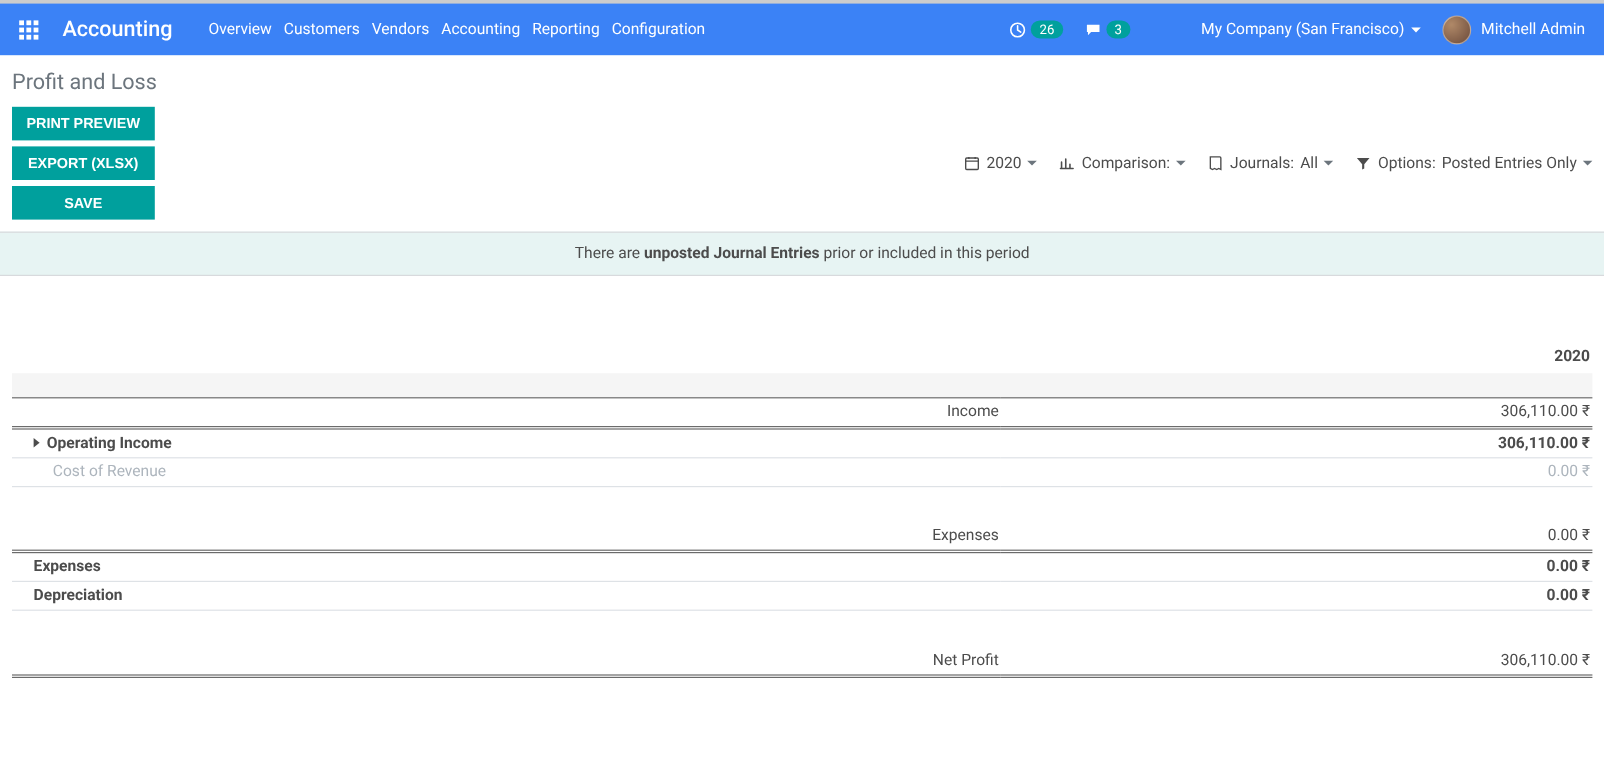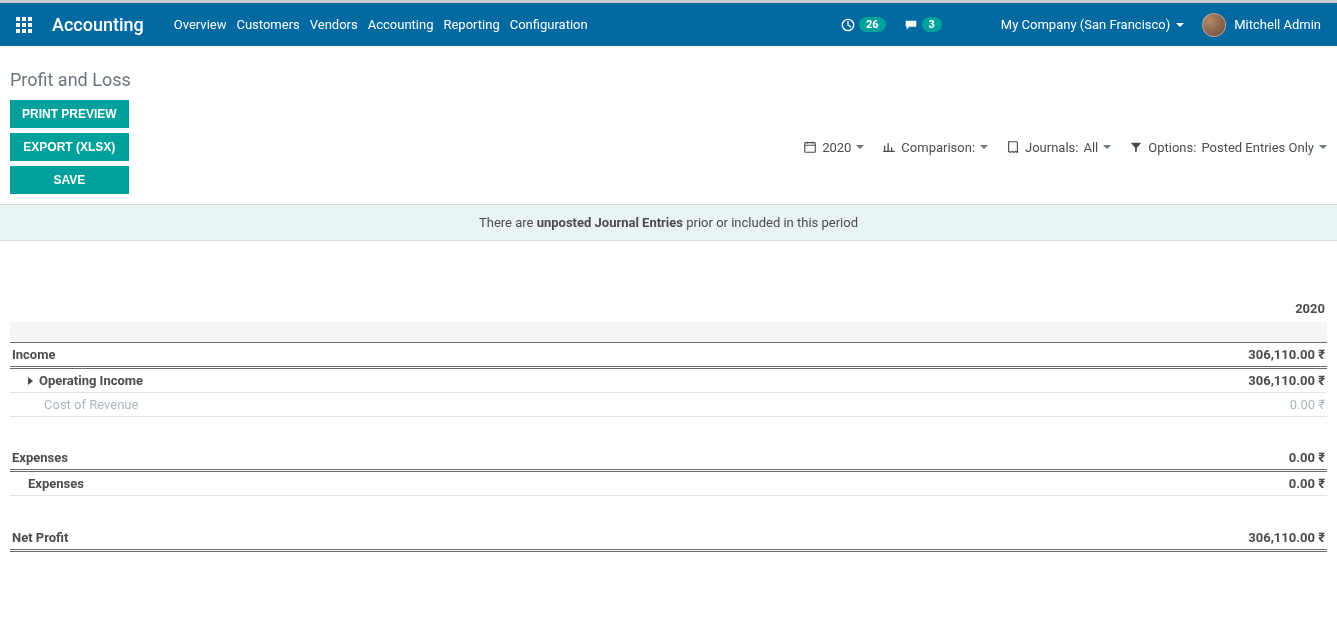--- a/index.html
+++ b/index.html
@@ -1,47 +1,47 @@
 <!DOCTYPE html>
 <html><head>
 <meta charset="utf-8">
 <style>
 * { margin: 0; padding: 0; box-sizing: border-box; }
 body { font-family: -apple-system, BlinkMacSystemFont, "Segoe UI", Roboto, "Helvetica Neue", Arial, sans-serif; font-size: 13px; color: #4c4c4c; background: #fff; }
-.topbar { background: #0369a1; color: #fff; height: 46px; display: flex; align-items: center; padding: 0 16px; border-top: 3px solid #ccc; }
+.topbar { background: #3b82f6; color: #fff; height: 46px; display: flex; align-items: center; padding: 0 16px; border-top: 3px solid #ccc; }
 .apps-icon { display: grid; grid-template-columns: repeat(3,4px); grid-template-rows: repeat(3,4px); gap: 2px; margin-right: 20px; cursor: pointer; }
 .apps-icon span { background: #fff; width: 4px; height: 4px; }
 .app-title { font-size: 18px; font-weight: 500; color: #fff; margin-right: 30px; }
 .nav-menu { display: flex; gap: 10px; }
 .nav-item { color: #fff; font-size: 13px; cursor: pointer; }
 .topbar-right { margin-left: auto; display: flex; align-items: center; gap: 18px; }
 .badge-wrap { display: flex; align-items: center; gap: 4px; cursor: pointer; }
-.badge { background: #00a09d; color: #fff; border-radius: 10px; padding: 1px 7px; font-size: 11px; font-weight: 700; }
+.badge { background: #00a09d; color: #fff; border-radius: 10px; padding: 1px 7px; font-size: 11px; font-weight: 400; }
 .icon-clock, .icon-chat { width: 14px; height: 14px; display: inline-block; }
 .company-drop { display: flex; align-items: center; gap: 6px; cursor: pointer; color: #fff; padding-left: 41px; }
 .caret { width: 0; height: 0; border-left: 4px solid transparent; border-right: 4px solid transparent; border-top: 4px solid #fff; }
 .caret-dark { border-top-color: #6c757d; }
 .user-wrap { display: flex; align-items: center; gap: 8px; cursor: pointer; }
 .avatar { width: 24px; height: 24px; border-radius: 50%; background: radial-gradient(circle at 30% 30%, #b08968, #6b4a3a); border: 1px solid rgba(255,255,255,0.4); }
-.sub-header { padding: 23px 10px 0 10px; }
+.sub-header { padding: 12px 10px 0 10px; }
 .page-title { font-size: 18px; color: #6c757d; font-weight: 400; margin-bottom: 10px; }
 .action-row { display: flex; align-items: center; justify-content: space-between; padding-bottom: 10px; }
 .btn-group { display: flex; gap: 5px; flex-direction: column; }
 .btn { background: #00a09d; color: #fff; border: none; padding: 7px 12px; font-size: 12px; font-weight: 600; cursor: pointer; text-transform: uppercase; }
 .filter-bar { display: flex; align-items: center; gap: 18px; color: #4c4c4c; }
 .filt { display: flex; align-items: center; gap: 5px; cursor: pointer; font-size: 13px; }
 .filt-icon { width: 14px; height: 14px; display: inline-flex; }
 .banner { background: #e7f4f3; border-top: 1px solid #d8dadd; border-bottom: 1px solid #d8dadd; text-align: center; padding: 10px; color: #4c4c4c; font-size: 13px; }
 .banner strong { font-weight: 700; }
 .report { padding: 10px 10px; }
 .year-header { text-align: right; font-weight: 700; padding: 50px 2px 6px 2px; font-size: 13px; }
 .spacer-row td { background: #f5f5f5; height: 20px; border-bottom: 1px solid #6b6b6b; }
 table { width: 100%; border-collapse: collapse; }
 td { padding: 4px 2px; font-size: 13px; }
-.section-row td { font-weight: 700; border-bottom: 3px double #6b6b6b; }
+.section-row td { font-weight: 400; border-bottom: 3px double #6b6b6b; text-align: right; }
 .line-row td { border-bottom: 1px solid #dee2e6; }
 .bold { font-weight: 700; }
 .val { text-align: right; white-space: nowrap; }
 .muted { color: #adb5bd; }
 .pad-1 { padding-left: 18px; }
 .pad-2 { padding-left: 34px; }
 .caret-right { display: inline-block; width: 0; height: 0; border-top: 4px solid transparent; border-bottom: 4px solid transparent; border-left: 5px solid #4c4c4c; margin-right: 6px; vertical-align: middle; }
 .gap-section td { height: 30px; }
 svg { display: block; }
 </style>
@@ -177,20 +177,24 @@
           <td colspan="2"></td>
         </tr>
         <tr class="section-row">
           <td class="bold"><span>Expenses</span></td>
           <td class="val bold">0.00 ₹</td>
         </tr>
         <tr class="line-row">
           <td class="pad-1 bold"><span>Expenses</span></td>
           <td class="val bold">0.00 ₹</td>
         </tr>
+        <tr class="line-row">
+          <td class="pad-1 bold"><span>Depreciation</span></td>
+          <td class="val bold">0.00 ₹</td>
+        </tr>
         <tr class="gap-section">
           <td colspan="2"></td>
         </tr>
         <tr class="section-row">
           <td class="bold"><span>Net Profit</span></td>
           <td class="val bold">306,110.00 ₹</td>
         </tr>
       </tbody>
   </table>
 </div>

